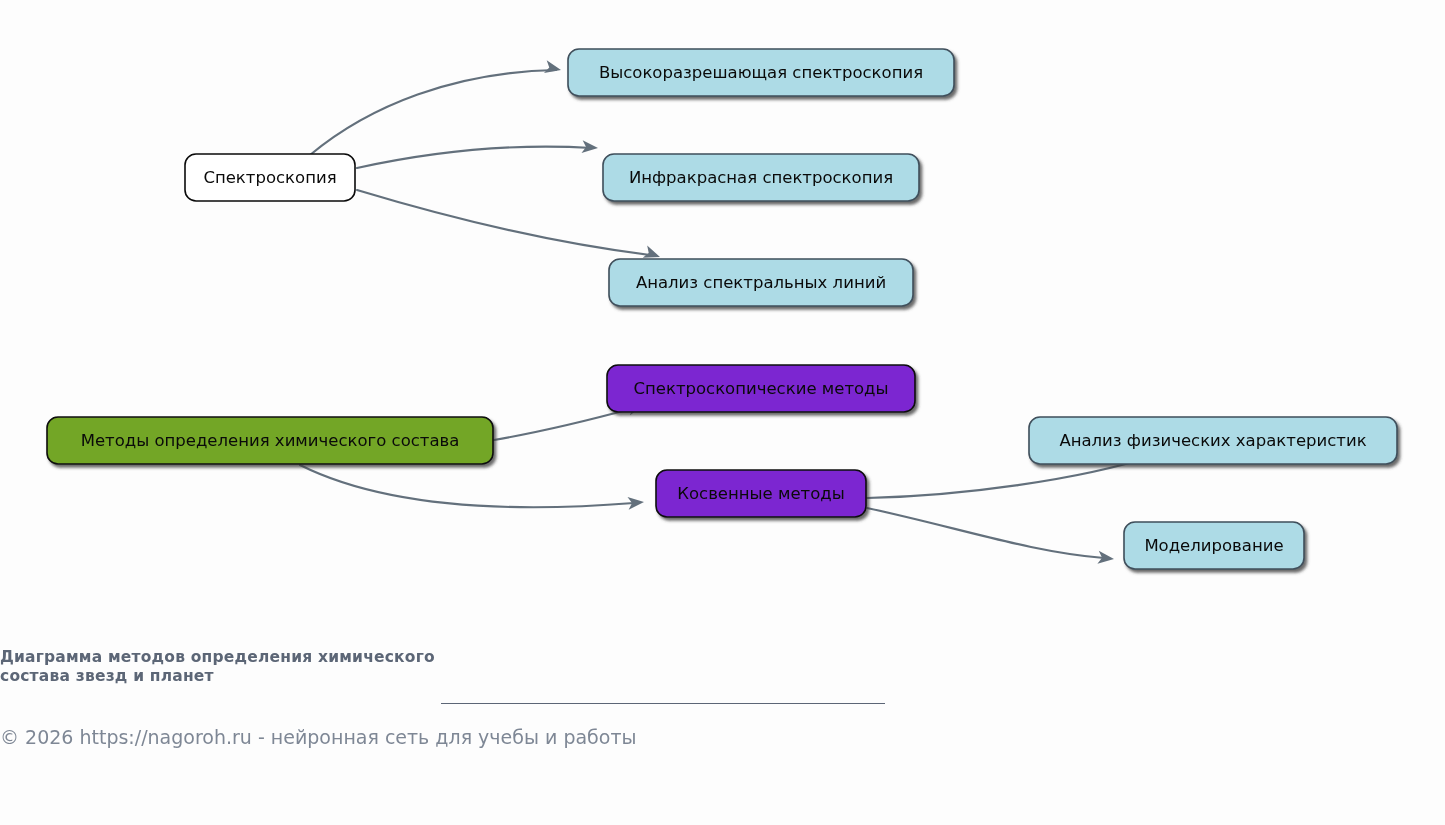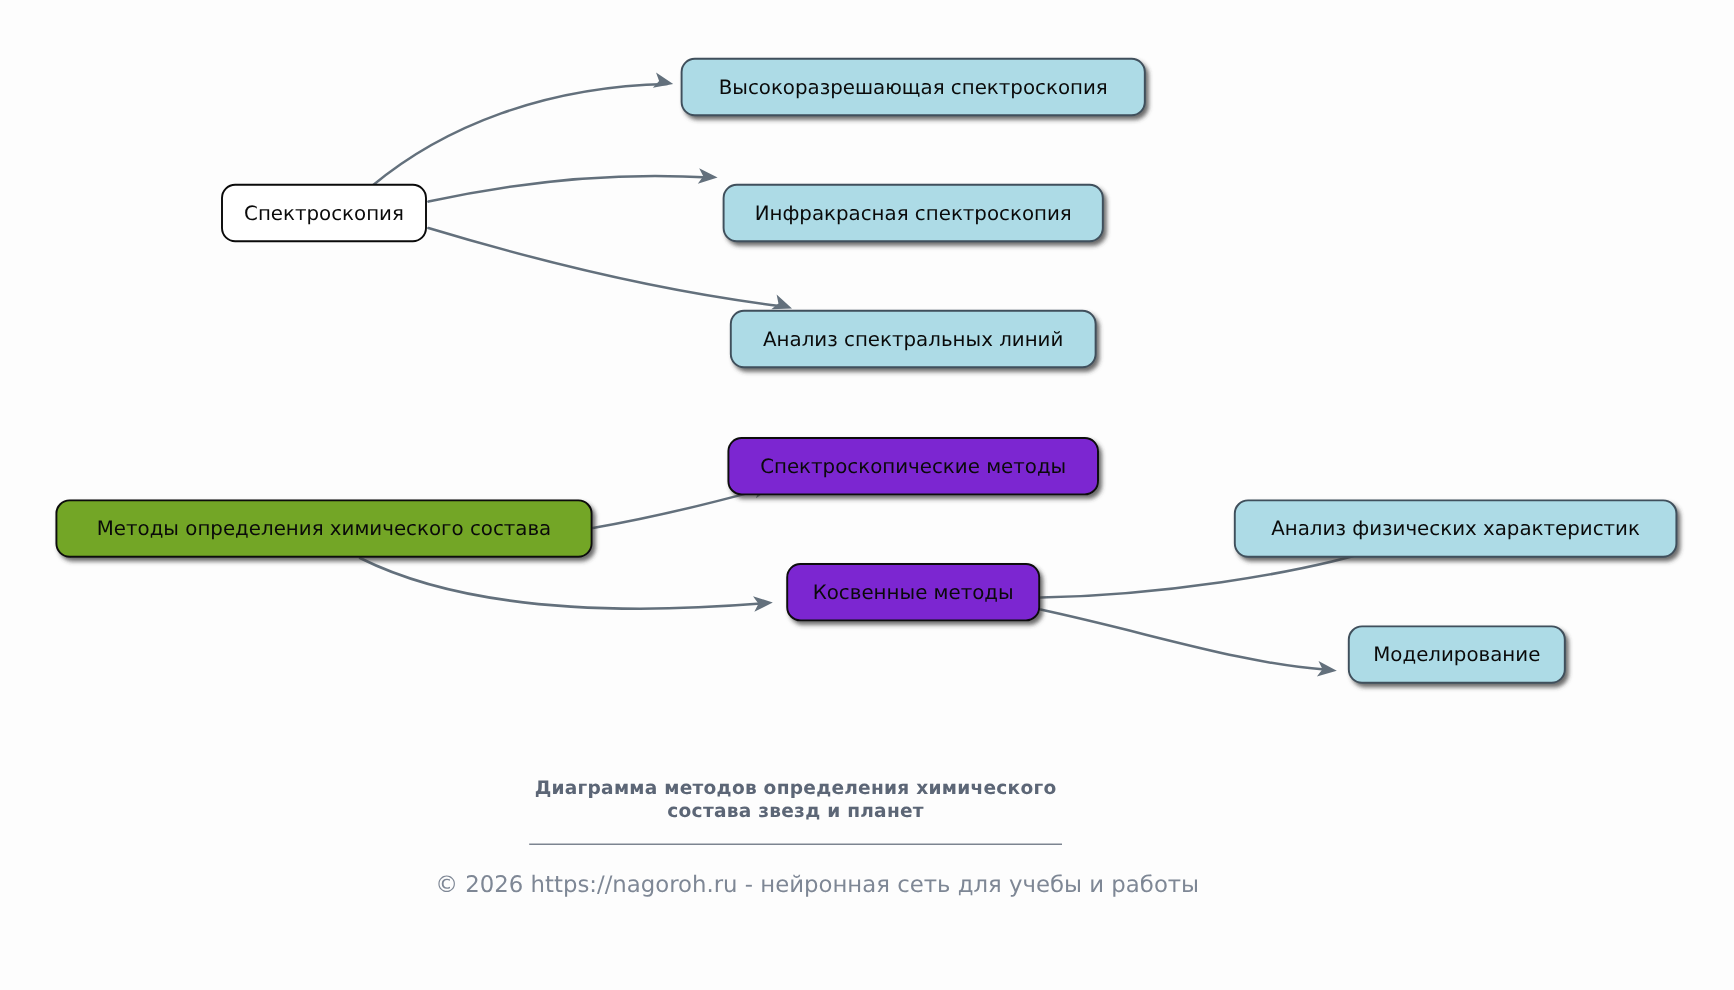--- a/index.html
+++ b/index.html
@@ -47,21 +47,20 @@
   }
   .edge-head {
     fill: #63707c;
     stroke: none;
   }
   .footer-area {
     position: absolute;
     left: 0;
     top: 648px;
     width: 1326px;
-    text-align: center;
   }
   .footer-title {
     font-family: "DejaVu Sans", "Liberation Sans", sans-serif;
     font-size: 15.5px;
     font-weight: bold;
     color: #5c6676;
     line-height: 19px;
     letter-spacing: 0.2px;
     white-space: pre-line;
     margin: 0;
@@ -71,21 +70,20 @@
     height: 0;
     margin: 17px auto 0 auto;
     border-top: 1.6px solid #5c6676;
   }
   .footer-credit {
     margin-top: 21px;
     font-family: "DejaVu Sans", "Liberation Sans", sans-serif;
     font-size: 19px;
     color: #7e8795;
     line-height: 24px;
-    padding-left: 36px;
   }
   .footer-credit .credit-link { color: #7e8795; }
 </style>
 </head>
 <body>
 
 <div id="diagram-root">
   <svg class="diagram-svg" viewBox="0 0 1445 825">
     <defs>
       <filter id="nodeShadow" x="-30%" y="-30%" width="180%" height="200%">

